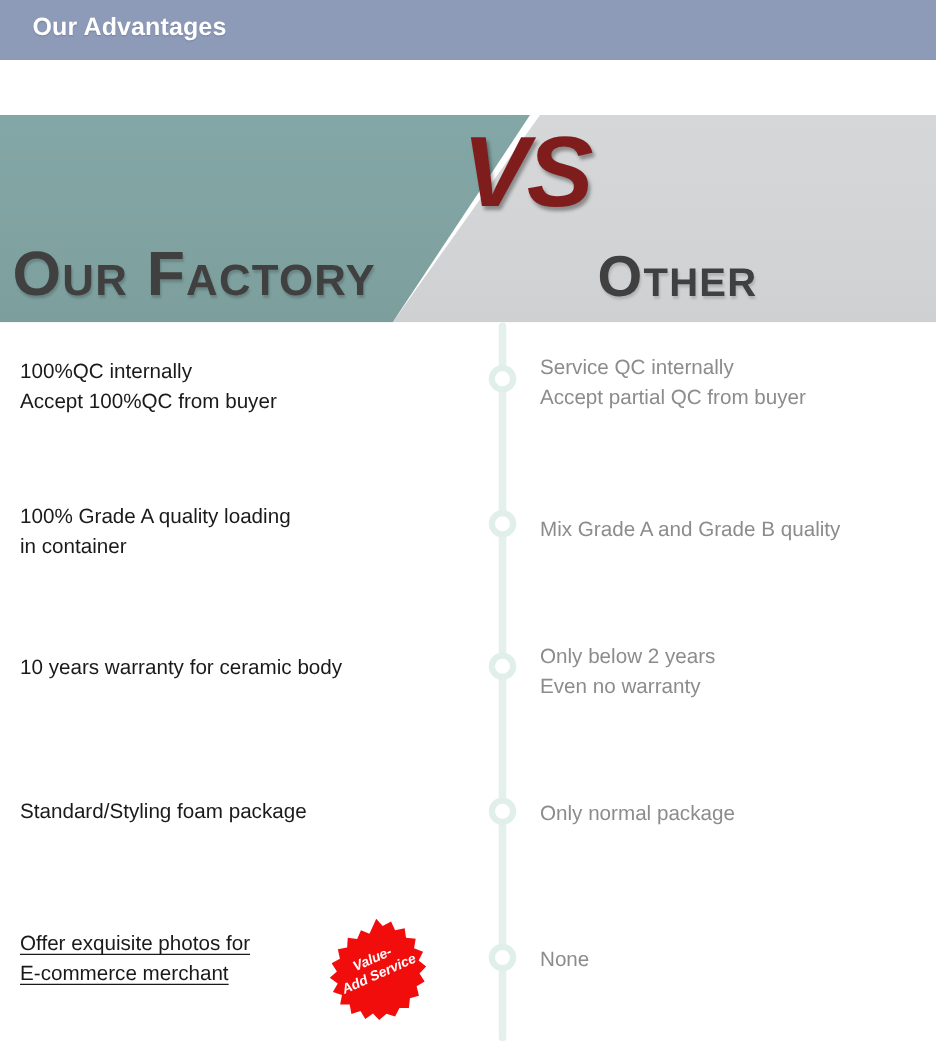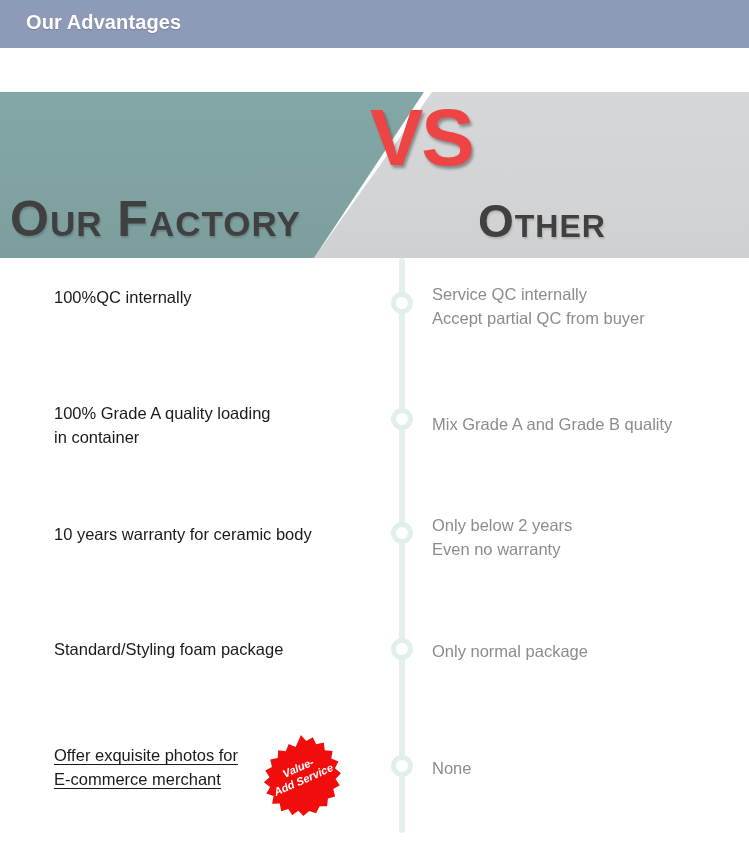--- a/index.html
+++ b/index.html
@@ -101,21 +101,22 @@
     top: 146px;
     font-size: 46px;
     text-shadow: 1px 2px 2px rgba(0,0,0,0.15);
   }
   .vs-mark {
     position: absolute;
     left: 370px;
     top: 50px;
     font-size: 80px;
     font-weight: bold;
-    color: #ef4444;
+    font-style: italic;
+    color: #7f1d1d;
     letter-spacing: -2px;
     line-height: 1;
     text-shadow: 2px 3px 3px rgba(0,0,0,0.35);
   }
 
   
   .timeline-line {
     position: absolute;
     left: 399px;
     top: 258px;
@@ -148,21 +149,20 @@
     background: #ffffff;
     box-sizing: border-box;
   }
   .cell-left {
     position: absolute;
     left: 16px;
     width: 360px;
     font-size: 16.5px;
     color: #1a1a1a;
     line-height: 1.45;
-    margin-left: 38px;
   }
   .cell-right {
     position: absolute;
     left: 432px;
     width: 312px;
     font-size: 16.5px;
     color: #8c8c8c;
     line-height: 1.45;
   }
   .cell-left .line,
@@ -265,20 +265,21 @@
   </div>
 
   <div class="timeline-line"></div>
 
   <div class="rows">
 
     <div class="row row-0">
       <div class="marker"></div>
       <div class="cell-left">
         <span class="line">100%QC internally</span>
+        <span class="line">Accept 100%QC from buyer</span>
       </div>
       <div class="cell-right">
         <span class="line">Service QC internally</span>
         <span class="line">Accept partial QC from buyer</span>
       </div>
     </div>
 
     <div class="row row-1">
       <div class="marker"></div>
       <div class="cell-left">

